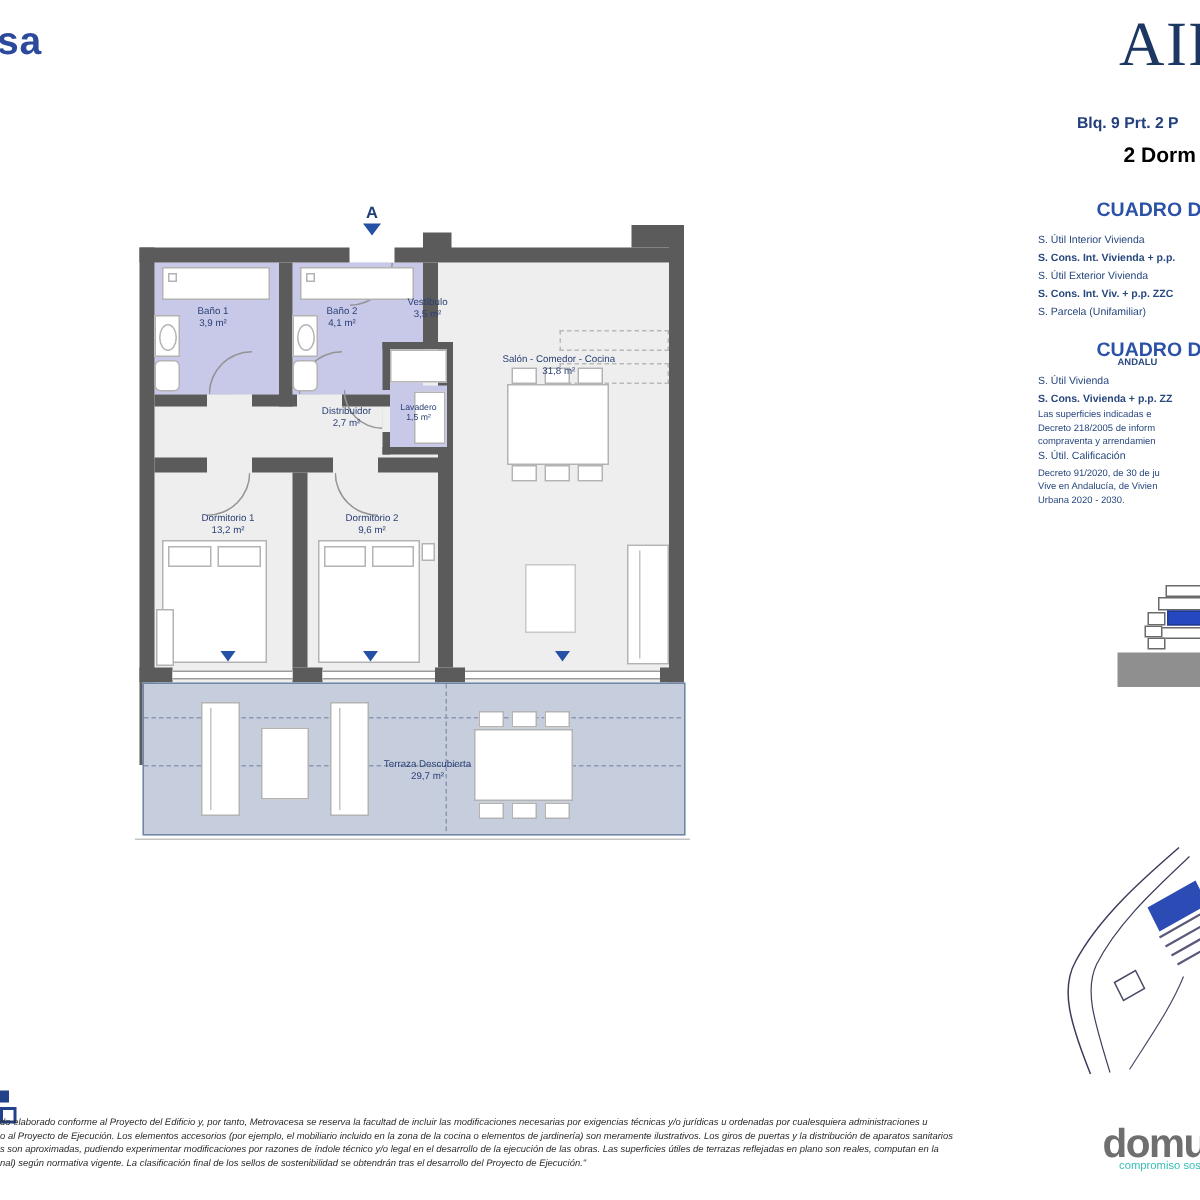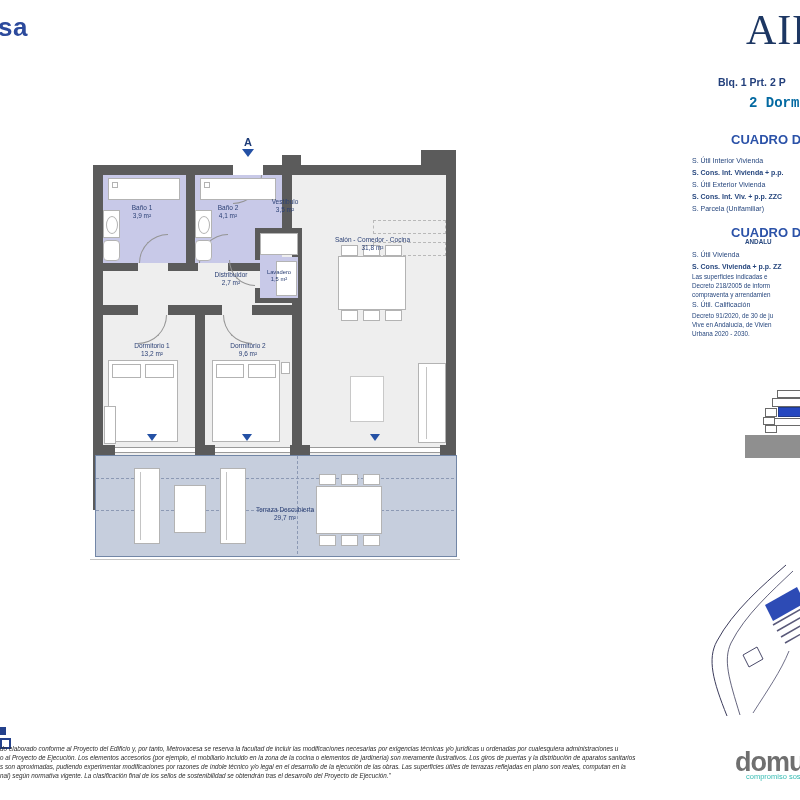--- a/index.html
+++ b/index.html
@@ -2,21 +2,21 @@
 <html><head>
 <meta charset="utf-8">
 <style>
   html,body{margin:0;padding:0;}
   body{width:800px;height:800px;position:relative;background:#fff;overflow:hidden;
        font-family:"Liberation Sans",sans-serif;}
   
   .brand{position:absolute;left:-2px;top:12px;font-size:26px;font-weight:bold;color:#2c4a9c;letter-spacing:.5px;}
   .projlogo{position:absolute;left:746px;top:6px;font-family:"Liberation Serif",serif;font-size:42px;font-weight:400;color:#1d3763;letter-spacing:1px;white-space:nowrap;}
   .blockline{position:absolute;left:718px;top:76px;font-size:10.5px;font-weight:bold;color:#23407c;white-space:nowrap;}
-  .bedline{position:absolute;left:749px;top:95px;font-size:14px;font-weight:bold;color:#0369a1;white-space:nowrap;font-family:Liberation Mono, monospace;}
+  .bedline{position:absolute;left:749px;top:95px;font-size:14px;font-weight:bold;color:#000000;white-space:nowrap;}
   
   .cuadro-title{position:absolute;font-size:13px;font-weight:bold;color:#2b52a8;white-space:nowrap;}
   .srow{position:absolute;left:692px;font-size:7px;color:#27477e;white-space:nowrap;}
   .srow.bold{font-weight:bold;}
   .subT{position:absolute;left:745px;font-size:6.3px;font-weight:bold;color:#27477e;white-space:nowrap;}
   .note{position:absolute;left:692px;font-size:6.3px;color:#27477e;line-height:9px;white-space:nowrap;}
   
   #plan{position:absolute;left:90px;top:138px;width:368px;height:430px;}
   .wall{position:absolute;background:#5b5b5b;}
   .floor{position:absolute;background:#eeeeee;}
@@ -47,21 +47,21 @@
   .domum .g{color:#6f6f6f;}
   .tagline{position:absolute;left:746px;top:772px;font-size:7.5px;color:#38bdb4;white-space:nowrap;}
   .fragA{position:absolute;left:0;top:727px;width:6px;height:8px;background:#24418c;}
   .fragB{position:absolute;left:0;top:738px;width:11px;height:11px;border:2px solid #24418c;box-sizing:border-box;}
 </style>
 </head>
 <body>
 
 <div class="brand">sa</div>
 <div class="projlogo">AIB</div>
-<div class="blockline">Blq. 1 Prt. 2 P</div>
+<div class="blockline">Blq. 9 Prt. 2 P</div>
 <div class="bedline">2 Dorm</div>
 
 <div class="cuadro-title" style="left:731px;top:132px;">CUADRO DE</div>
 <div class="srow" style="top:157px;">S. Útil Interior Vivienda</div>
 <div class="srow bold" style="top:169px;">S. Cons. Int. Vivienda + p.p.</div>
 <div class="srow" style="top:181px;">S. Útil Exterior Vivienda</div>
 <div class="srow bold" style="top:193px;">S. Cons. Int. Viv. + p.p. ZZC</div>
 <div class="srow" style="top:205px;">S. Parcela (Unifamiliar)</div>
 
 <div class="cuadro-title" style="left:731px;top:225px;">CUADRO DE</div>

